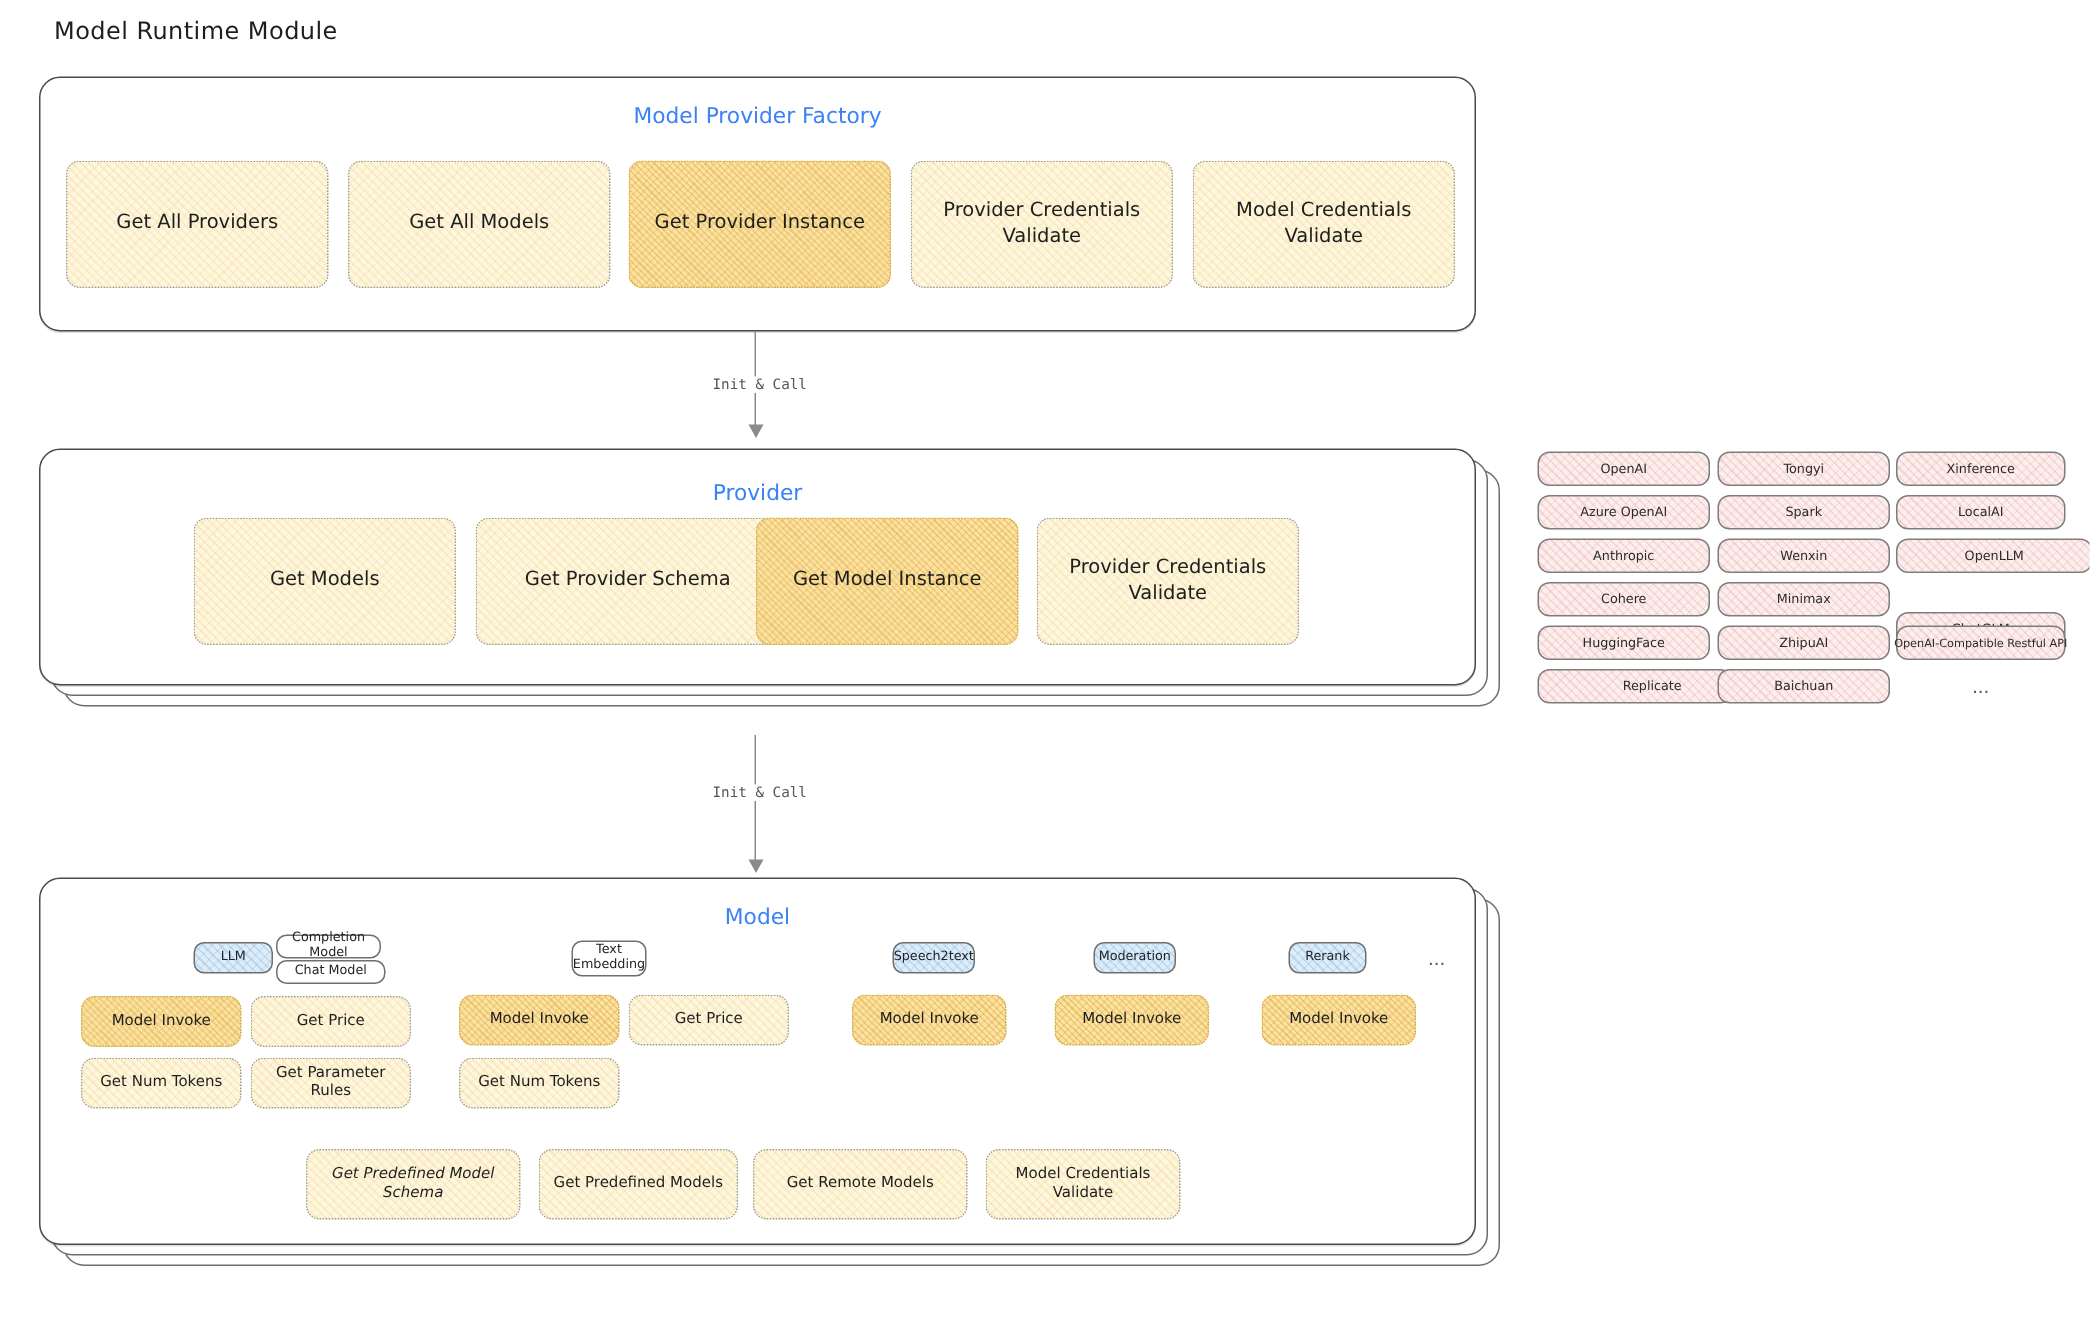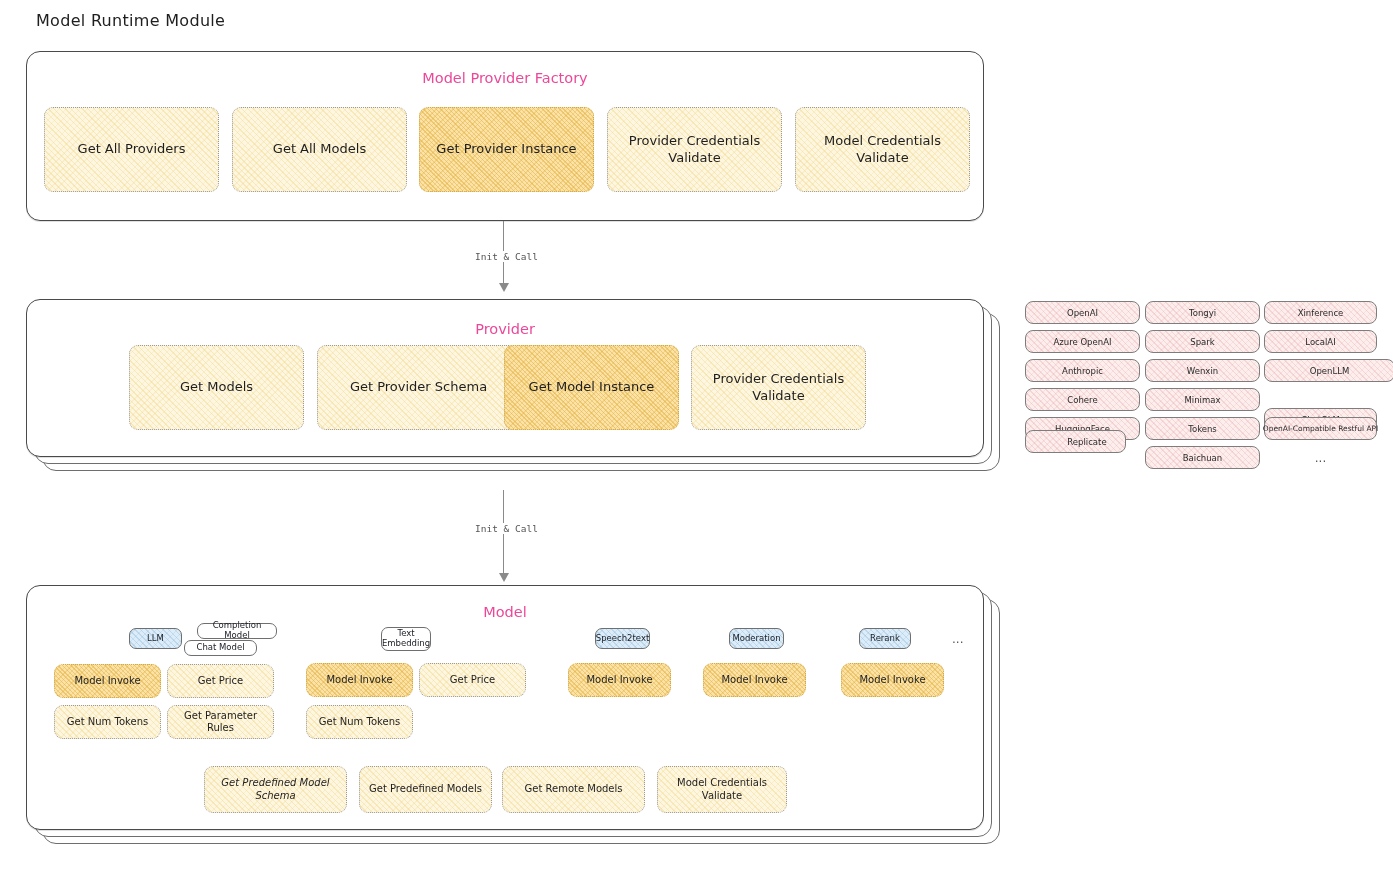--- a/index.html
+++ b/index.html
@@ -38,21 +38,21 @@
     background: #ffffff;
     border: 1.3px solid #6e6e6e;
     border-radius: 14px;
   }
 
   .group-title {
     position: absolute;
     left: 0; right: 0;
     text-align: center;
     font-size: 14.5px;
-    color: #ec4899;
+    color: #3b82f6;
   }
 
   
   .card {
     position: absolute;
     border: 1.4px dotted #9a9a9a;
     border-radius: 9px;
     display: flex;
     align-items: center;
     justify-content: center;
@@ -173,48 +173,48 @@
   <div class="card hl" style="left:504px; top:345px; width:175px; height:85px;">Get Model Instance</div>
   <div class="card" style="left:691px; top:345px; width:175px; height:85px;">Provider Credentials Validate</div>
 
   <div>
 
     <div class="pill" style="left:1025px; top:301px; width:115px; height:23px;">OpenAI</div>
     <div class="pill" style="left:1025px; top:330px; width:115px; height:23px;">Azure OpenAI</div>
     <div class="pill" style="left:1025px; top:359px; width:115px; height:23px;">Anthropic</div>
     <div class="pill" style="left:1025px; top:388px; width:115px; height:23px;">Cohere</div>
     <div class="pill" style="left:1025px; top:417px; width:115px; height:23px;">HuggingFace</div>
-    <div class="pill" style="left:1025px; top:430px; width:101px; height:23px;padding-left:26px;">Replicate</div>
+    <div class="pill" style="left:1025px; top:446px; width:130px; height:23px;padding-left:26px;">Replicate</div>
 
     <div class="pill" style="left:1145px; top:301px; width:115px; height:23px;">Tongyi</div>
     <div class="pill" style="left:1145px; top:330px; width:115px; height:23px;">Spark</div>
     <div class="pill" style="left:1145px; top:359px; width:115px; height:23px;">Wenxin</div>
     <div class="pill" style="left:1145px; top:388px; width:115px; height:23px;">Minimax</div>
-    <div class="pill" style="left:1145px; top:417px; width:115px; height:23px;">Tokens</div>
+    <div class="pill" style="left:1145px; top:417px; width:115px; height:23px;">ZhipuAI</div>
     <div class="pill" style="left:1145px; top:446px; width:115px; height:23px;">Baichuan</div>
 
     <div class="pill" style="left:1264px; top:301px; width:113px; height:23px;">Xinference</div>
     <div class="pill" style="left:1264px; top:330px; width:113px; height:23px;">LocalAI</div>
     <div class="pill" style="left:1264px; top:359px; width:131px; height:23px;text-align:right;">OpenLLM</div>
     <div class="pill" style="left:1264px; top:408px; width:113px; height:23px;">ChatGLM</div>
     <div class="pill" style="left:1264px; top:417px; width:113px; height:23px; font-size:7.5px;">OpenAI-Compatible Restful API</div>
     <div class="pill ellipsis" style="left:1264px; top:448px; width:113px; height:20px;">...</div>
   </div>
 
   <div class="arrow-line" style="left:503px; top:490px; height:85px;"></div>
   <div class="arrow-head" style="left:499px; top:573px;"></div>
   <div class="arrow-label" style="left:472px; top:523px;">Init &amp; Call</div>
 
   <div class="group-shadow" style="left:42px; top:599px; width:958px; height:245px;"></div>
   <div class="group-shadow" style="left:34px; top:592px; width:958px; height:245px;"></div>
   <div class="group" style="left:26px; top:585px; width:958px; height:245px;"></div>
   <div class="group-title" style="left:26px; top:604px; width:958px;">Model</div>
 
   <div class="badge blue" style="left:129px; top:628px; width:53px; height:21px;">LLM</div>
-  <div class="badge" style="left:197px; top:623px; width:80px; height:16px;">Completion Model</div>
+  <div class="badge" style="left:184px; top:623px; width:70px; height:16px;">Completion Model</div>
   <div class="badge" style="left:184px; top:640px; width:73px; height:16px;">Chat Model</div>
 
   <div class="card hl small" style="left:54px; top:664px; width:107px; height:34px;">Model Invoke</div>
   <div class="card small" style="left:167px; top:664px; width:107px; height:34px;">Get Price</div>
   <div class="card small" style="left:54px; top:705px; width:107px; height:34px;">Get Num Tokens</div>
   <div class="card small" style="left:167px; top:705px; width:107px; height:34px;">Get Parameter Rules</div>
 
   <div class="badge" style="left:381px; top:627px; width:50px; height:24px;">Text Embedding</div>
 
   <div class="card hl small" style="left:306px; top:663px; width:107px; height:34px;">Model Invoke</div>

